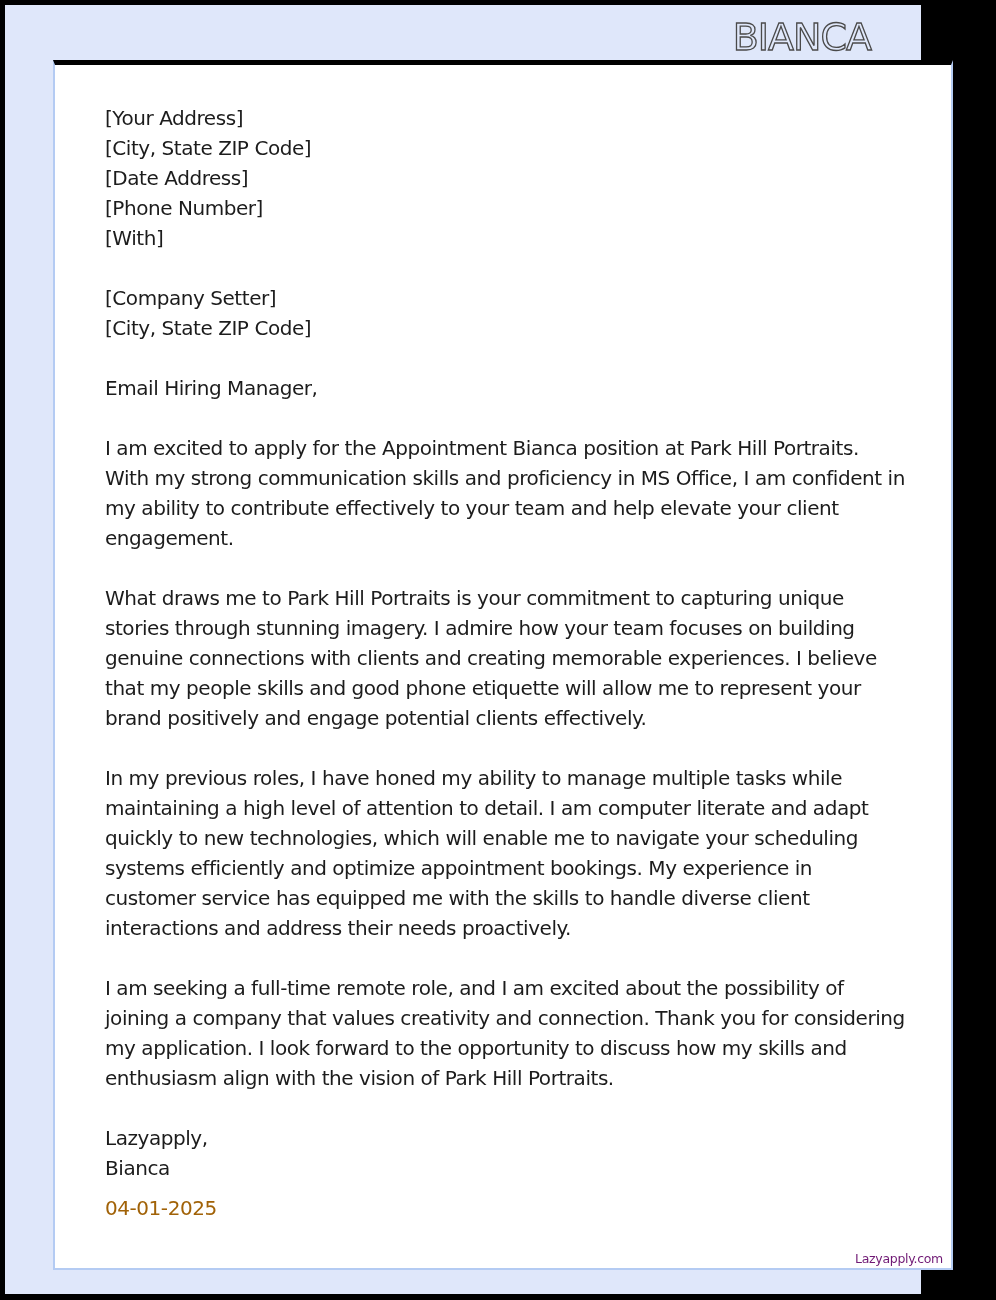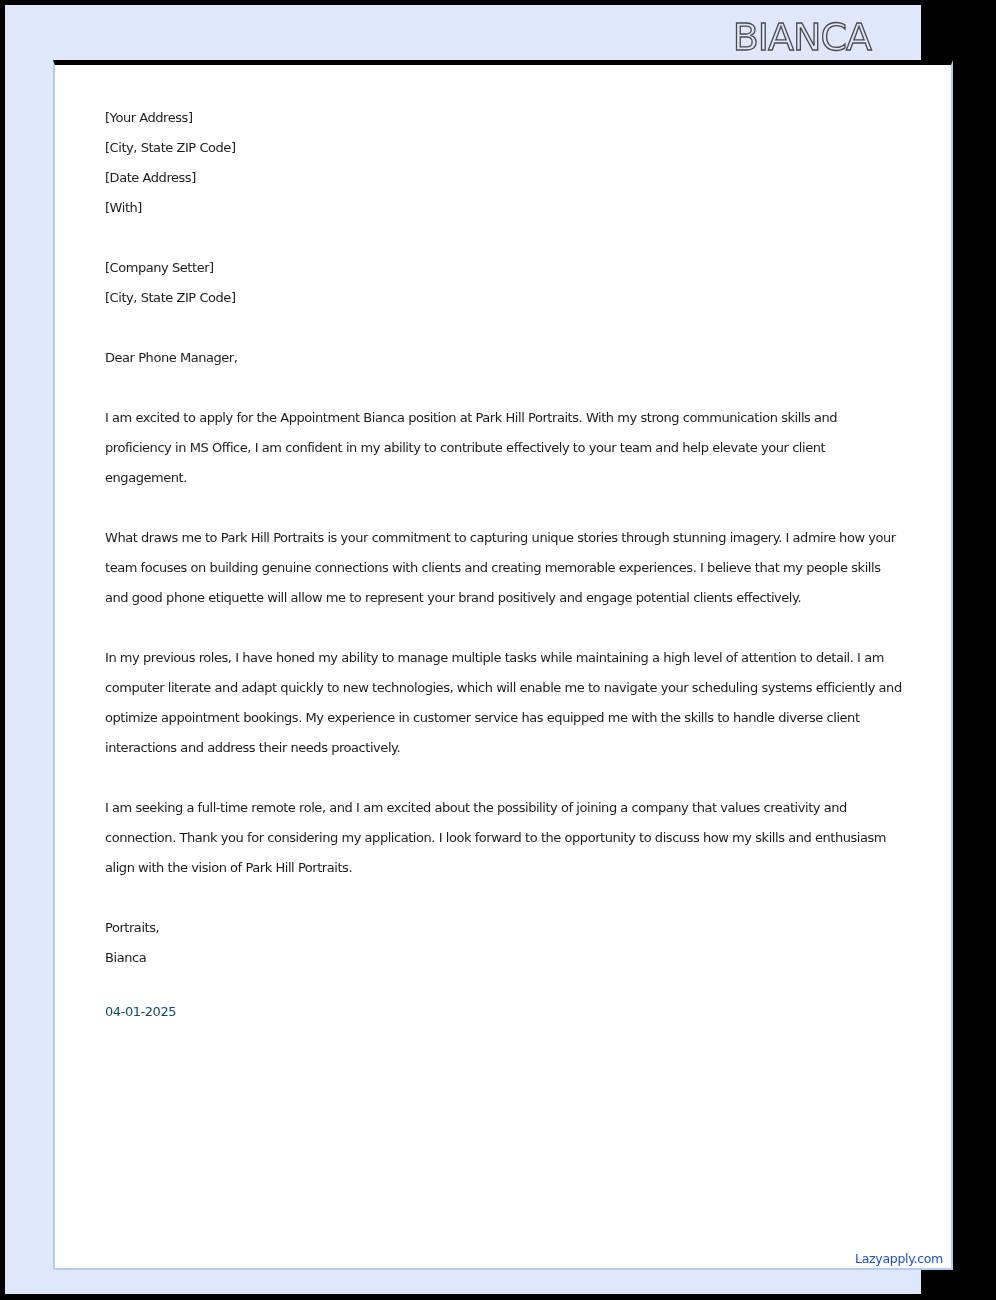--- a/index.html
+++ b/index.html
@@ -45,84 +45,85 @@
       border-left: 2px solid #b4cbf3;
       border-right: 2px solid #b4cbf3;
       border-bottom: 2px solid #b4cbf3;
     }
     .content {
       position: absolute;
       left: 50px;
       top: 38px;
       width: 800px;
       font-family: "DejaVu Sans", sans-serif;
-      font-size: 13px;
+      font-size: 20px;
       line-height: 30px;
       color: #1c1c1c;
       letter-spacing: -0.45px;
     }
     .block {
       margin: 0 0 30px 0;
     }
     .line {
       display: block;
       white-space: nowrap;
     }
     .para {
       margin: 0 0 30px 0;
       white-space: normal;
     }
     .closing {
       margin: 0;
     }
     .sign-date {
-      margin-top: 24px;
-      color: #0c4a6e;
+      margin-top: 10px;
+      color: #a16207;
     }
     .footer-link {
       position: absolute;
       right: 8px;
       bottom: 0px;
       font-family: "DejaVu Sans", sans-serif;
       font-size: 12.5px;
       line-height: 18px;
-      color: #1d4ed8;
+      color: #701a75;
       letter-spacing: -0.3px;
     }
   </style>
 </head>
 <body>
 
 <div class="frame">
   <div class="brand-name">BIANCA</div>
 
   <div class="page">
     <div class="content">
 
       <div class="block">
         <span class="line">[Your Address]</span>
         <span class="line">[City, State ZIP Code]</span>
         <span class="line">[Date Address]</span>
+        <span class="line">[Phone Number]</span>
         <span class="line">[With]</span>
       </div>
 
       <div class="block">
         <span class="line">[Company Setter]</span>
         <span class="line">[City, State ZIP Code]</span>
       </div>
 
-      <div class="block">Dear Phone Manager,</div>
+      <div class="block">Email Hiring Manager,</div>
 
       <p class="para">I am excited to apply for the Appointment Bianca position at Park Hill Portraits. With my strong communication skills and proficiency in MS Office, I am confident in my ability to contribute effectively to your team and help elevate your client engagement.</p>
       <p class="para">What draws me to Park Hill Portraits is your commitment to capturing unique stories through stunning imagery. I admire how your team focuses on building genuine connections with clients and creating memorable experiences. I believe that my people skills and good phone etiquette will allow me to represent your brand positively and engage potential clients effectively.</p>
       <p class="para">In my previous roles, I have honed my ability to manage multiple tasks while maintaining a high level of attention to detail. I am computer literate and adapt quickly to new technologies, which will enable me to navigate your scheduling systems efficiently and optimize appointment bookings. My experience in customer service has equipped me with the skills to handle diverse client interactions and address their needs proactively.</p>
       <p class="para">I am seeking a full-time remote role, and I am excited about the possibility of joining a company that values creativity and connection. Thank you for considering my application. I look forward to the opportunity to discuss how my skills and enthusiasm align with the vision of Park Hill Portraits.</p>
 
       <div class="closing">
-        <span class="line">Portraits,</span>
+        <span class="line">Lazyapply,</span>
         <span class="line">Bianca</span>
         <span class="line sign-date">04-01-2025</span>
       </div>
 
     </div>
 
     <div class="footer-link">Lazyapply.com</div>
   </div>
 </div>
 

